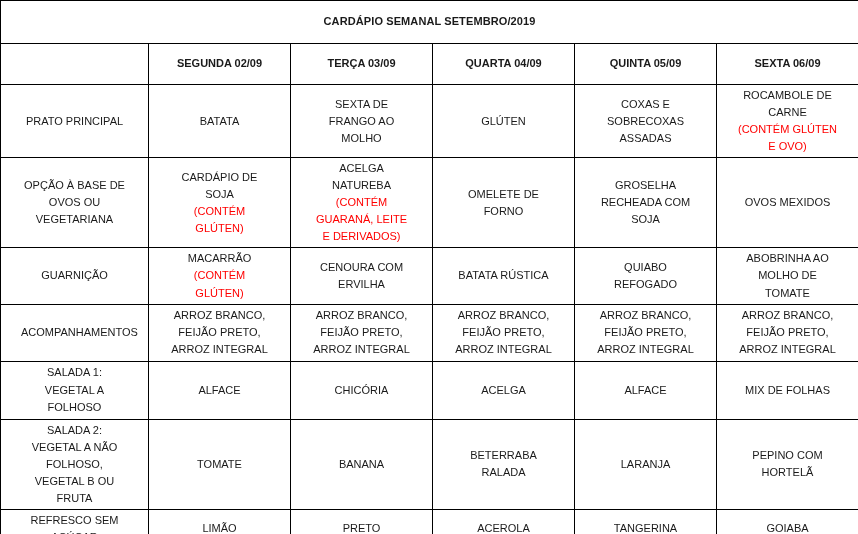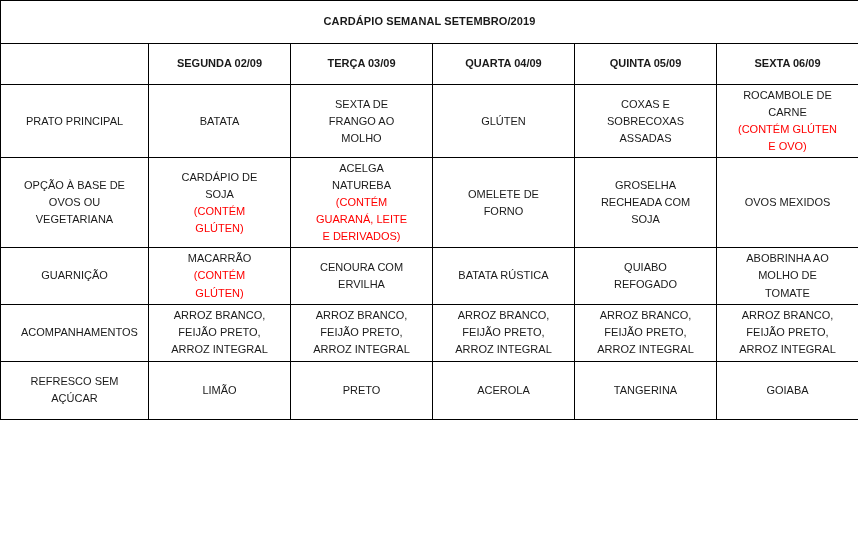--- a/index.html
+++ b/index.html
@@ -145,20 +145,58 @@
           <div>ARROZ BRANCO, FEIJÃO PRETO, ARROZ INTEGRAL</div>
         </td>
         <td class="menu-cell">
           <div>ARROZ BRANCO, FEIJÃO PRETO, ARROZ INTEGRAL</div>
         </td>
         <td class="menu-cell">
           <div>ARROZ BRANCO, FEIJÃO PRETO, ARROZ INTEGRAL</div>
         </td>
       </tr>
       <tr>
+        <th class="row-label">SALADA 1:
+VEGETAL A FOLHOSO</th>
+        <td class="menu-cell">
+          <div>ALFACE</div>
+        </td>
+        <td class="menu-cell">
+          <div>CHICÓRIA</div>
+        </td>
+        <td class="menu-cell">
+          <div>ACELGA</div>
+        </td>
+        <td class="menu-cell">
+          <div>ALFACE</div>
+        </td>
+        <td class="menu-cell">
+          <div>MIX DE FOLHAS</div>
+        </td>
+      </tr>
+      <tr>
+        <th class="row-label">SALADA 2:
+VEGETAL A NÃO FOLHOSO, VEGETAL B OU FRUTA</th>
+        <td class="menu-cell">
+          <div>TOMATE</div>
+        </td>
+        <td class="menu-cell">
+          <div>BANANA</div>
+        </td>
+        <td class="menu-cell">
+          <div>BETERRABA RALADA</div>
+        </td>
+        <td class="menu-cell">
+          <div>LARANJA</div>
+        </td>
+        <td class="menu-cell">
+          <div>PEPINO COM HORTELÃ</div>
+        </td>
+      </tr>
+      <tr>
         <th class="row-label">REFRESCO SEM AÇÚCAR</th>
         <td class="menu-cell">
           <div>LIMÃO</div>
         </td>
         <td class="menu-cell">
           <div>PRETO</div>
         </td>
         <td class="menu-cell">
           <div>ACEROLA</div>
         </td>

